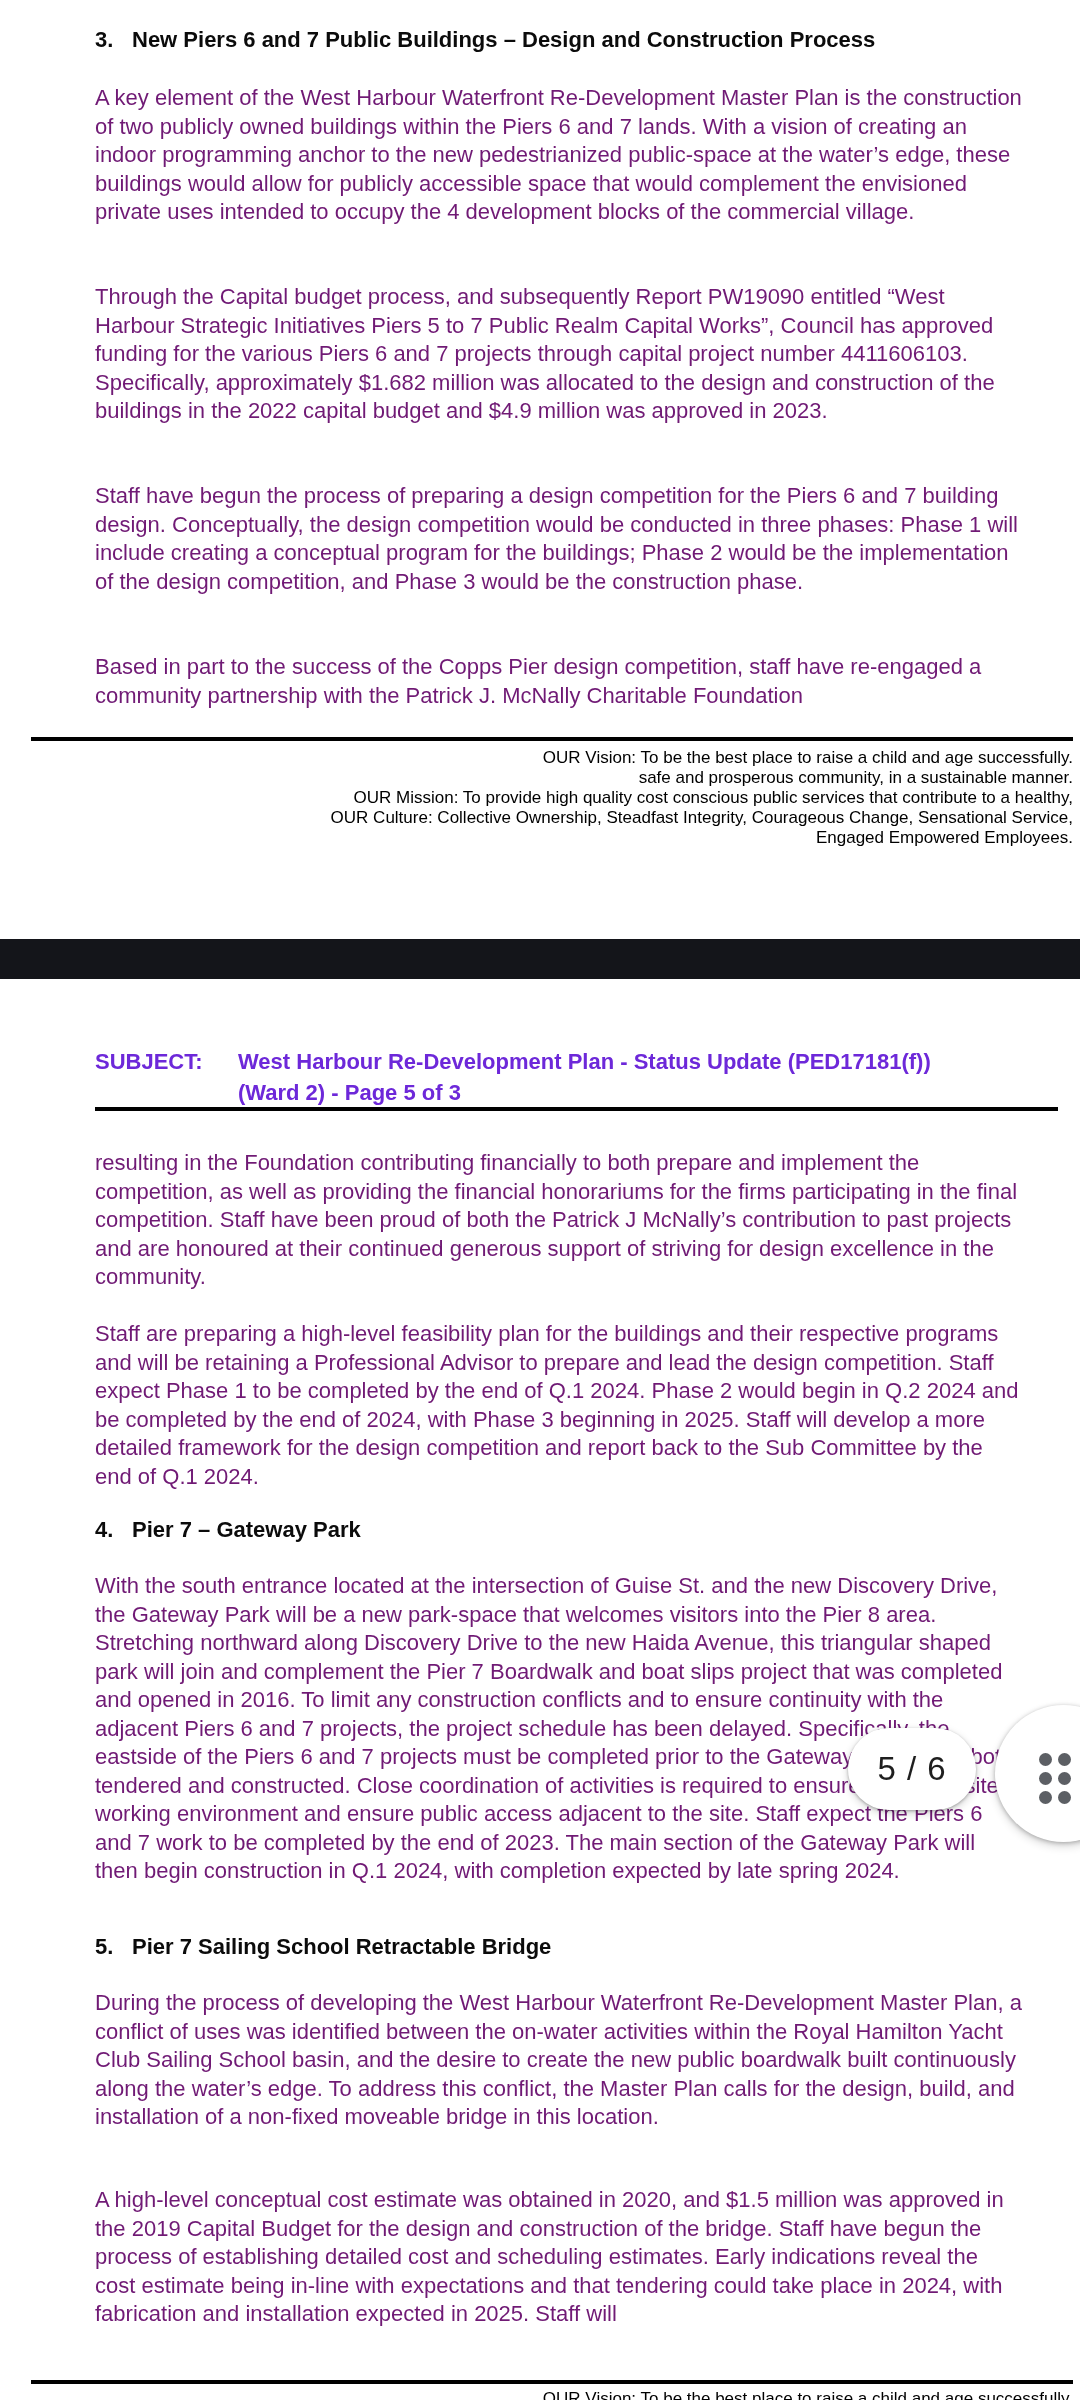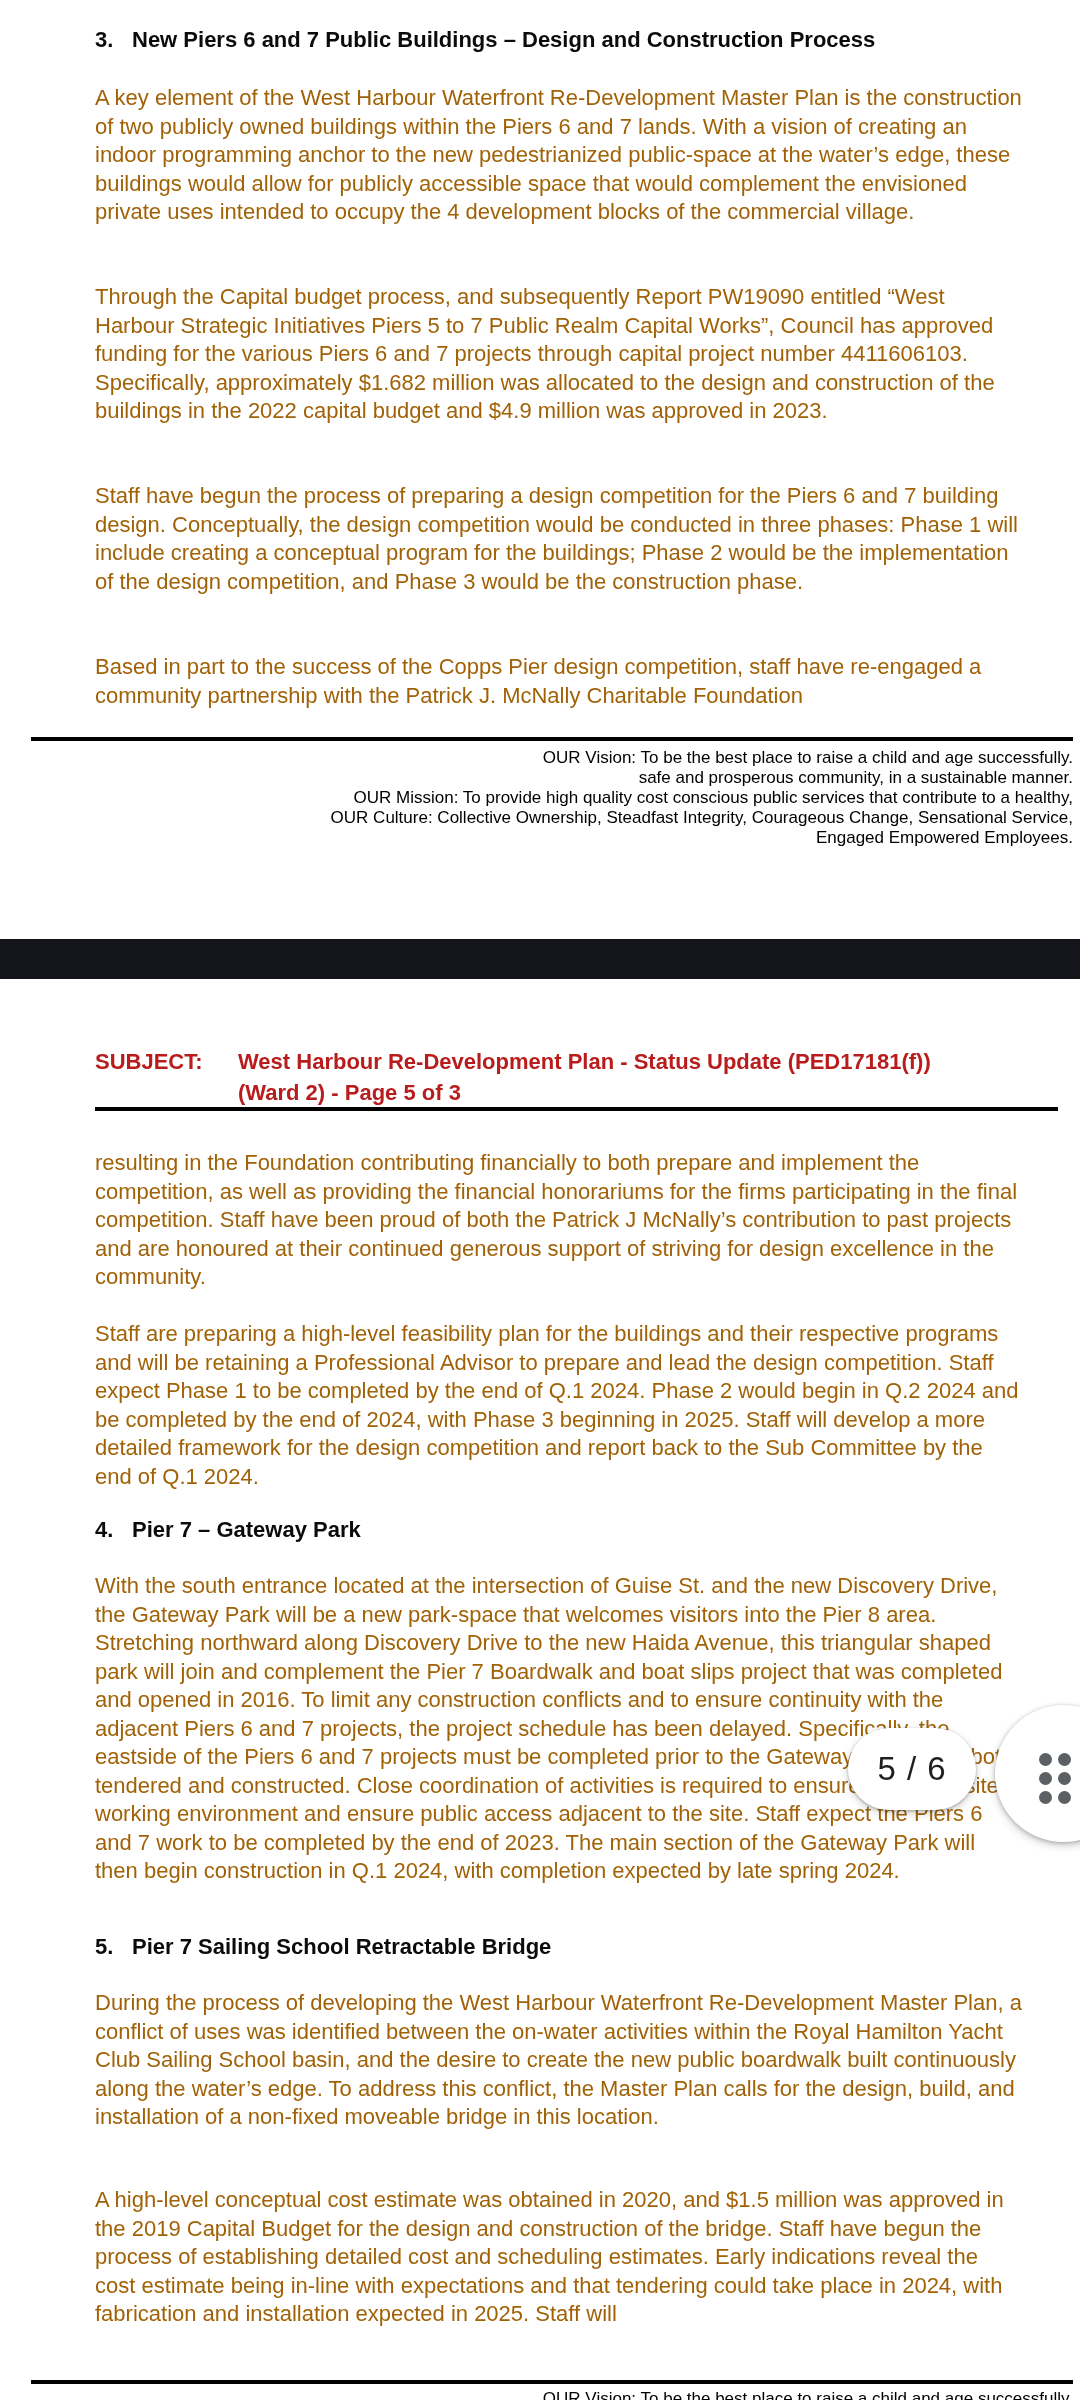--- a/index.html
+++ b/index.html
@@ -8,33 +8,33 @@
     width:1080px;height:2400px;
     background:#ffffff;
     overflow:hidden;
     font-family:"Liberation Sans","DejaVu Sans",sans-serif;
     color:#0b0b0b;
   }
   
   .body-text{
     position:absolute;left:95px;width:928px;
     font-size:22px;line-height:28.5px;
-    color:#a16207;text-align:left;
+    color:#701a75;text-align:left;
   }
   .sec-heading{
     position:absolute;left:95px;width:928px;
     display:flex;
     font-size:22px;line-height:28.5px;font-weight:bold;color:#0b0b0b;
   }
   .sec-heading .num{flex:0 0 37px;}
   
   .subject{
     position:absolute;left:95px;top:1046px;width:945px;
     display:flex;
-    font-size:22px;line-height:31px;font-weight:bold;color:#b91c1c;
+    font-size:22px;line-height:31px;font-weight:bold;color:#6d28d9;
   }
   .subject .label{flex:0 0 143px;}
   .subject .value div{white-space:nowrap;}
   
   .rule{position:absolute;background:#000;height:4px;}
   .rule-subject{left:95px;top:1107px;width:963px;}
   .rule-footer4{left:31px;top:737px;width:1042px;}
   .rule-footer5{left:31px;top:2380px;width:1042px;}
   
   .doc-footer{

